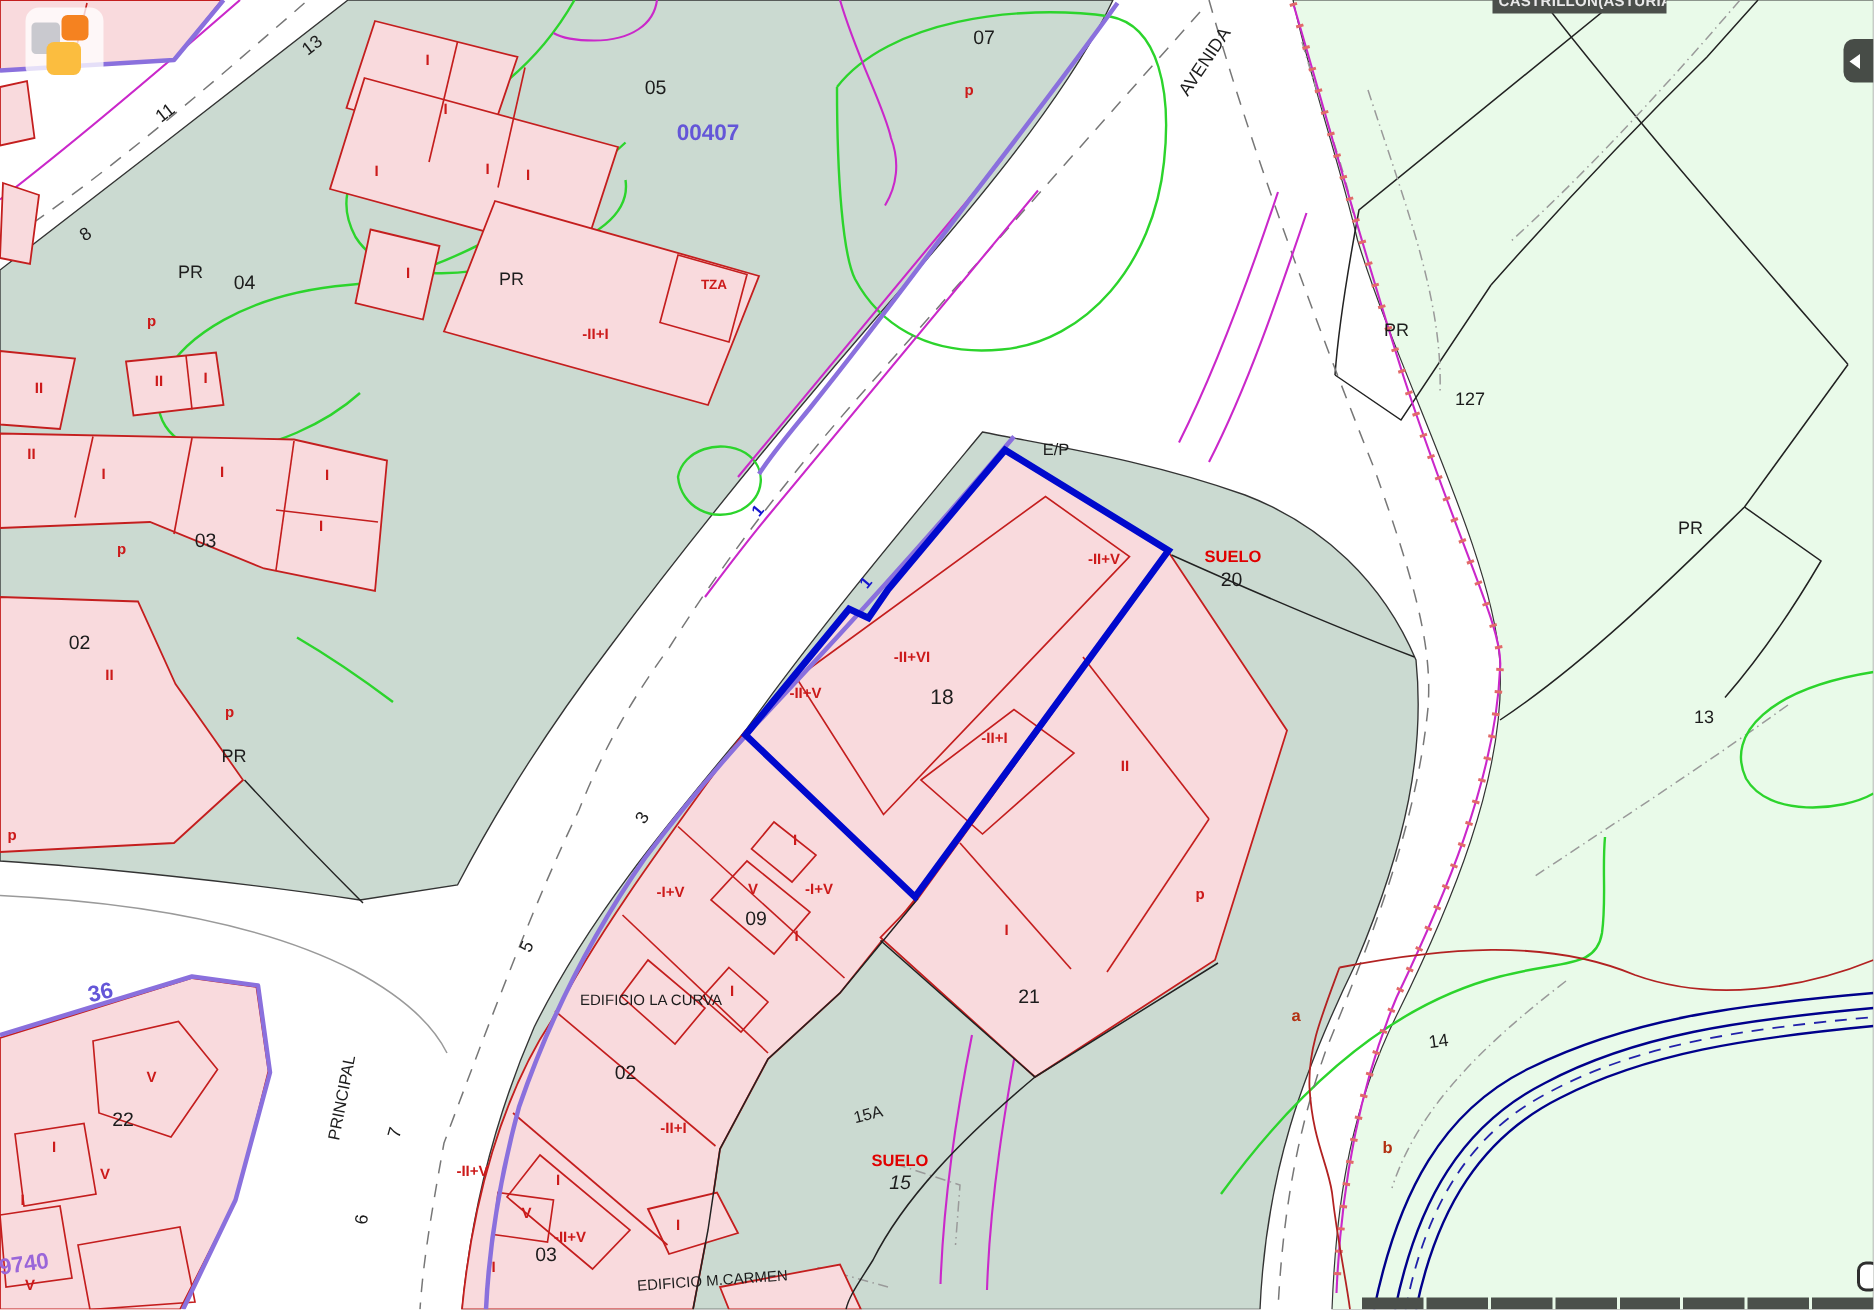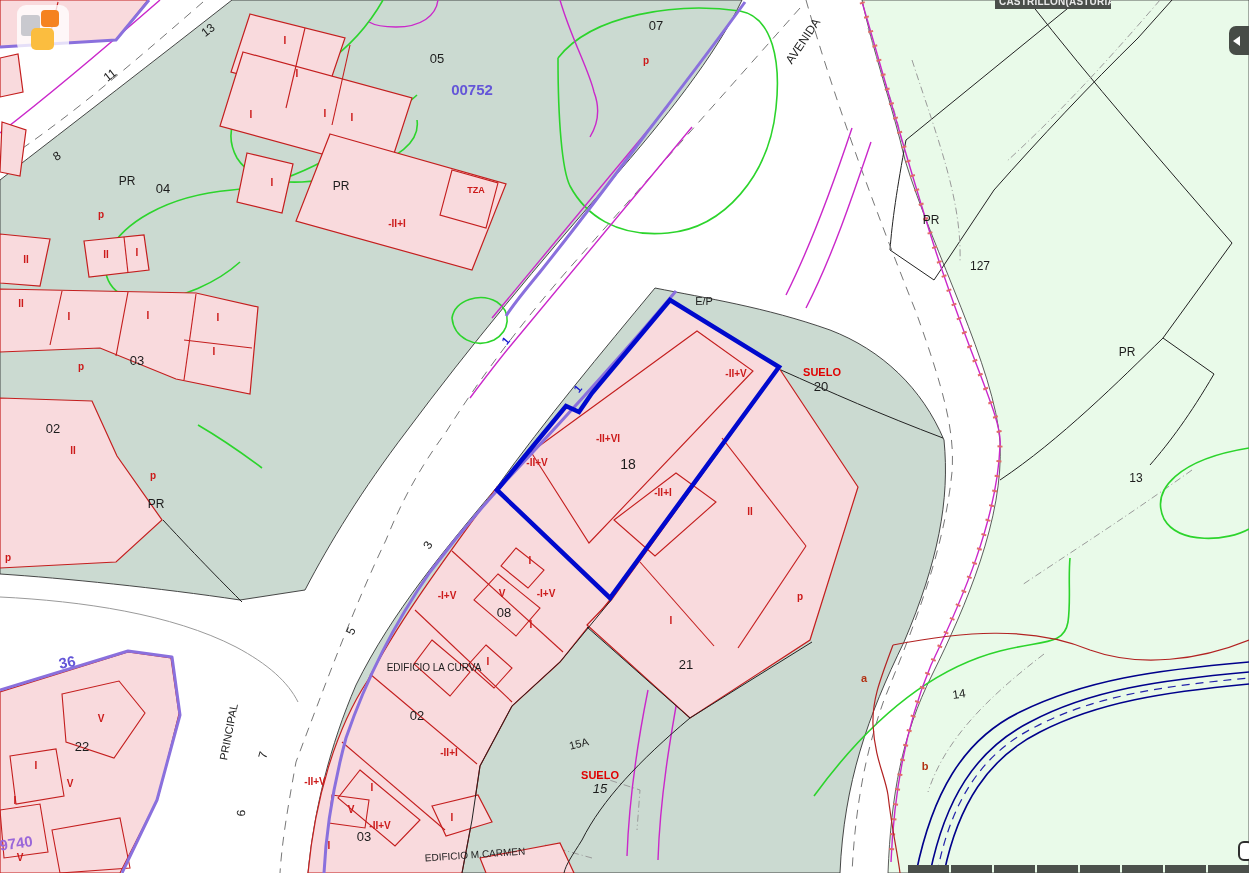--- a/index.html
+++ b/index.html
@@ -186,21 +186,21 @@
       <span class="ml" style="left: 163px; top: 188px;">04</span>
       <span class="ml" style="left: 127px; top: 181px; font-size: 12px;">PR</span>
       <span class="ml" style="left: 341px; top: 186px; font-size: 12px;">PR</span>
       <span class="ml" style="left: 137px; top: 360px;">03</span>
       <span class="ml" style="left: 53px; top: 428px;">02</span>
       <span class="ml" style="left: 156px; top: 504px; font-size: 12px;">PR</span>
       <span class="ml" style="left: 704px; top: 301px; font-size: 11px;">E/P</span>
       <span class="ml" style="left: 628px; top: 464px; font-size: 14px;">18</span>
       <span class="ml" style="left: 821px; top: 386px;">20</span>
       <span class="ml" style="left: 686px; top: 664px;">21</span>
-      <span class="ml" style="left: 504px; top: 612px;">08</span>
+      <span class="ml" style="left: 504px; top: 612px;">09</span>
       <span class="ml" style="left: 417px; top: 715px;">02</span>
       <span class="ml" style="left: 364px; top: 836px;">03</span>
       <span class="ml" style="left: 82px; top: 746px;">22</span>
       <span class="ml" style="left: 600px; top: 788px; font-style: italic;">15</span>
       <span class="ml" style="left: 579px; top: 744px; font-size: 11px; transform: translate(-50%, -50%) rotate(-14deg);">15A</span>
       <span class="ml" style="left: 931px; top: 220px; font-size: 12px;">PR</span>
       <span class="ml" style="left: 980px; top: 266px; font-size: 12px;">127</span>
       <span class="ml" style="left: 1127px; top: 352px; font-size: 12px;">PR</span>
       <span class="ml" style="left: 1136px; top: 478px; font-size: 12px;">13</span>
       <span class="ml" style="left: 959px; top: 694px; font-size: 12px; transform: translate(-50%, -50%) rotate(-8deg);">14</span>
@@ -208,21 +208,21 @@
       <span class="ml" style="left: 475px; top: 855px; font-size: 10px; transform: translate(-50%, -50%) rotate(-4deg);">EDIFICIO M.CARMEN</span>
       <span class="ml" style="left: 803px; top: 41px; font-size: 12px; transform: translate(-50%, -50%) rotate(-56deg);">AVENIDA</span>
       <span class="ml" style="left: 229px; top: 732px; font-size: 11px; transform: translate(-50%, -50%) rotate(-79deg);">PRINCIPAL</span>
       <span class="ml" style="left: 208px; top: 30px; font-size: 12px; transform: translate(-50%, -50%) rotate(-38deg);">13</span>
       <span class="ml" style="left: 110px; top: 75px; font-size: 12px; transform: translate(-50%, -50%) rotate(-38deg);">11</span>
       <span class="ml" style="left: 57px; top: 156px; font-size: 12px; transform: translate(-50%, -50%) rotate(-33deg);">8</span>
       <span class="ml" style="left: 428px; top: 545px; font-size: 12px; transform: translate(-50%, -50%) rotate(-58deg);">3</span>
       <span class="ml" style="left: 351px; top: 631px; font-size: 12px; transform: translate(-50%, -50%) rotate(-66deg);">5</span>
       <span class="ml" style="left: 263px; top: 755px; font-size: 12px; transform: translate(-50%, -50%) rotate(-74deg);">7</span>
       <span class="ml" style="left: 241px; top: 813px; font-size: 12px; transform: translate(-50%, -50%) rotate(-84deg);">6</span>
-      <span class="ml ml-blue" style="left: 472px; top: 89px;">00752</span>
+      <span class="ml ml-blue" style="left: 472px; top: 89px;">00407</span>
       <span class="ml ml-blue" style="left: 67px; top: 662px; transform: translate(-50%, -50%) rotate(-12deg);">36</span>
       <span class="ml ml-purple" style="left: 16px; top: 843px; transform: translate(-50%, -50%) rotate(-8deg);">9740</span>
       <span class="ml ml-blueid" style="left: 506px; top: 341px; transform: translate(-50%, -50%) rotate(-50deg);">1</span>
       <span class="ml ml-blueid" style="left: 578px; top: 389px; transform: translate(-50%, -50%) rotate(-50deg);">1</span>
       <span class="ml ml-suelo" style="left: 822px; top: 372px;">SUELO</span>
       <span class="ml ml-suelo" style="left: 600px; top: 775px;">SUELO</span>
       <span class="ml ml-brown" style="left: 864px; top: 678px;">a</span>
       <span class="ml ml-brown" style="left: 925px; top: 766px;">b</span>
       <span class="ml ml-red" style="left: 285px; top: 41px;">I</span>
       <span class="ml ml-red" style="left: 297px; top: 74px;">I</span>

